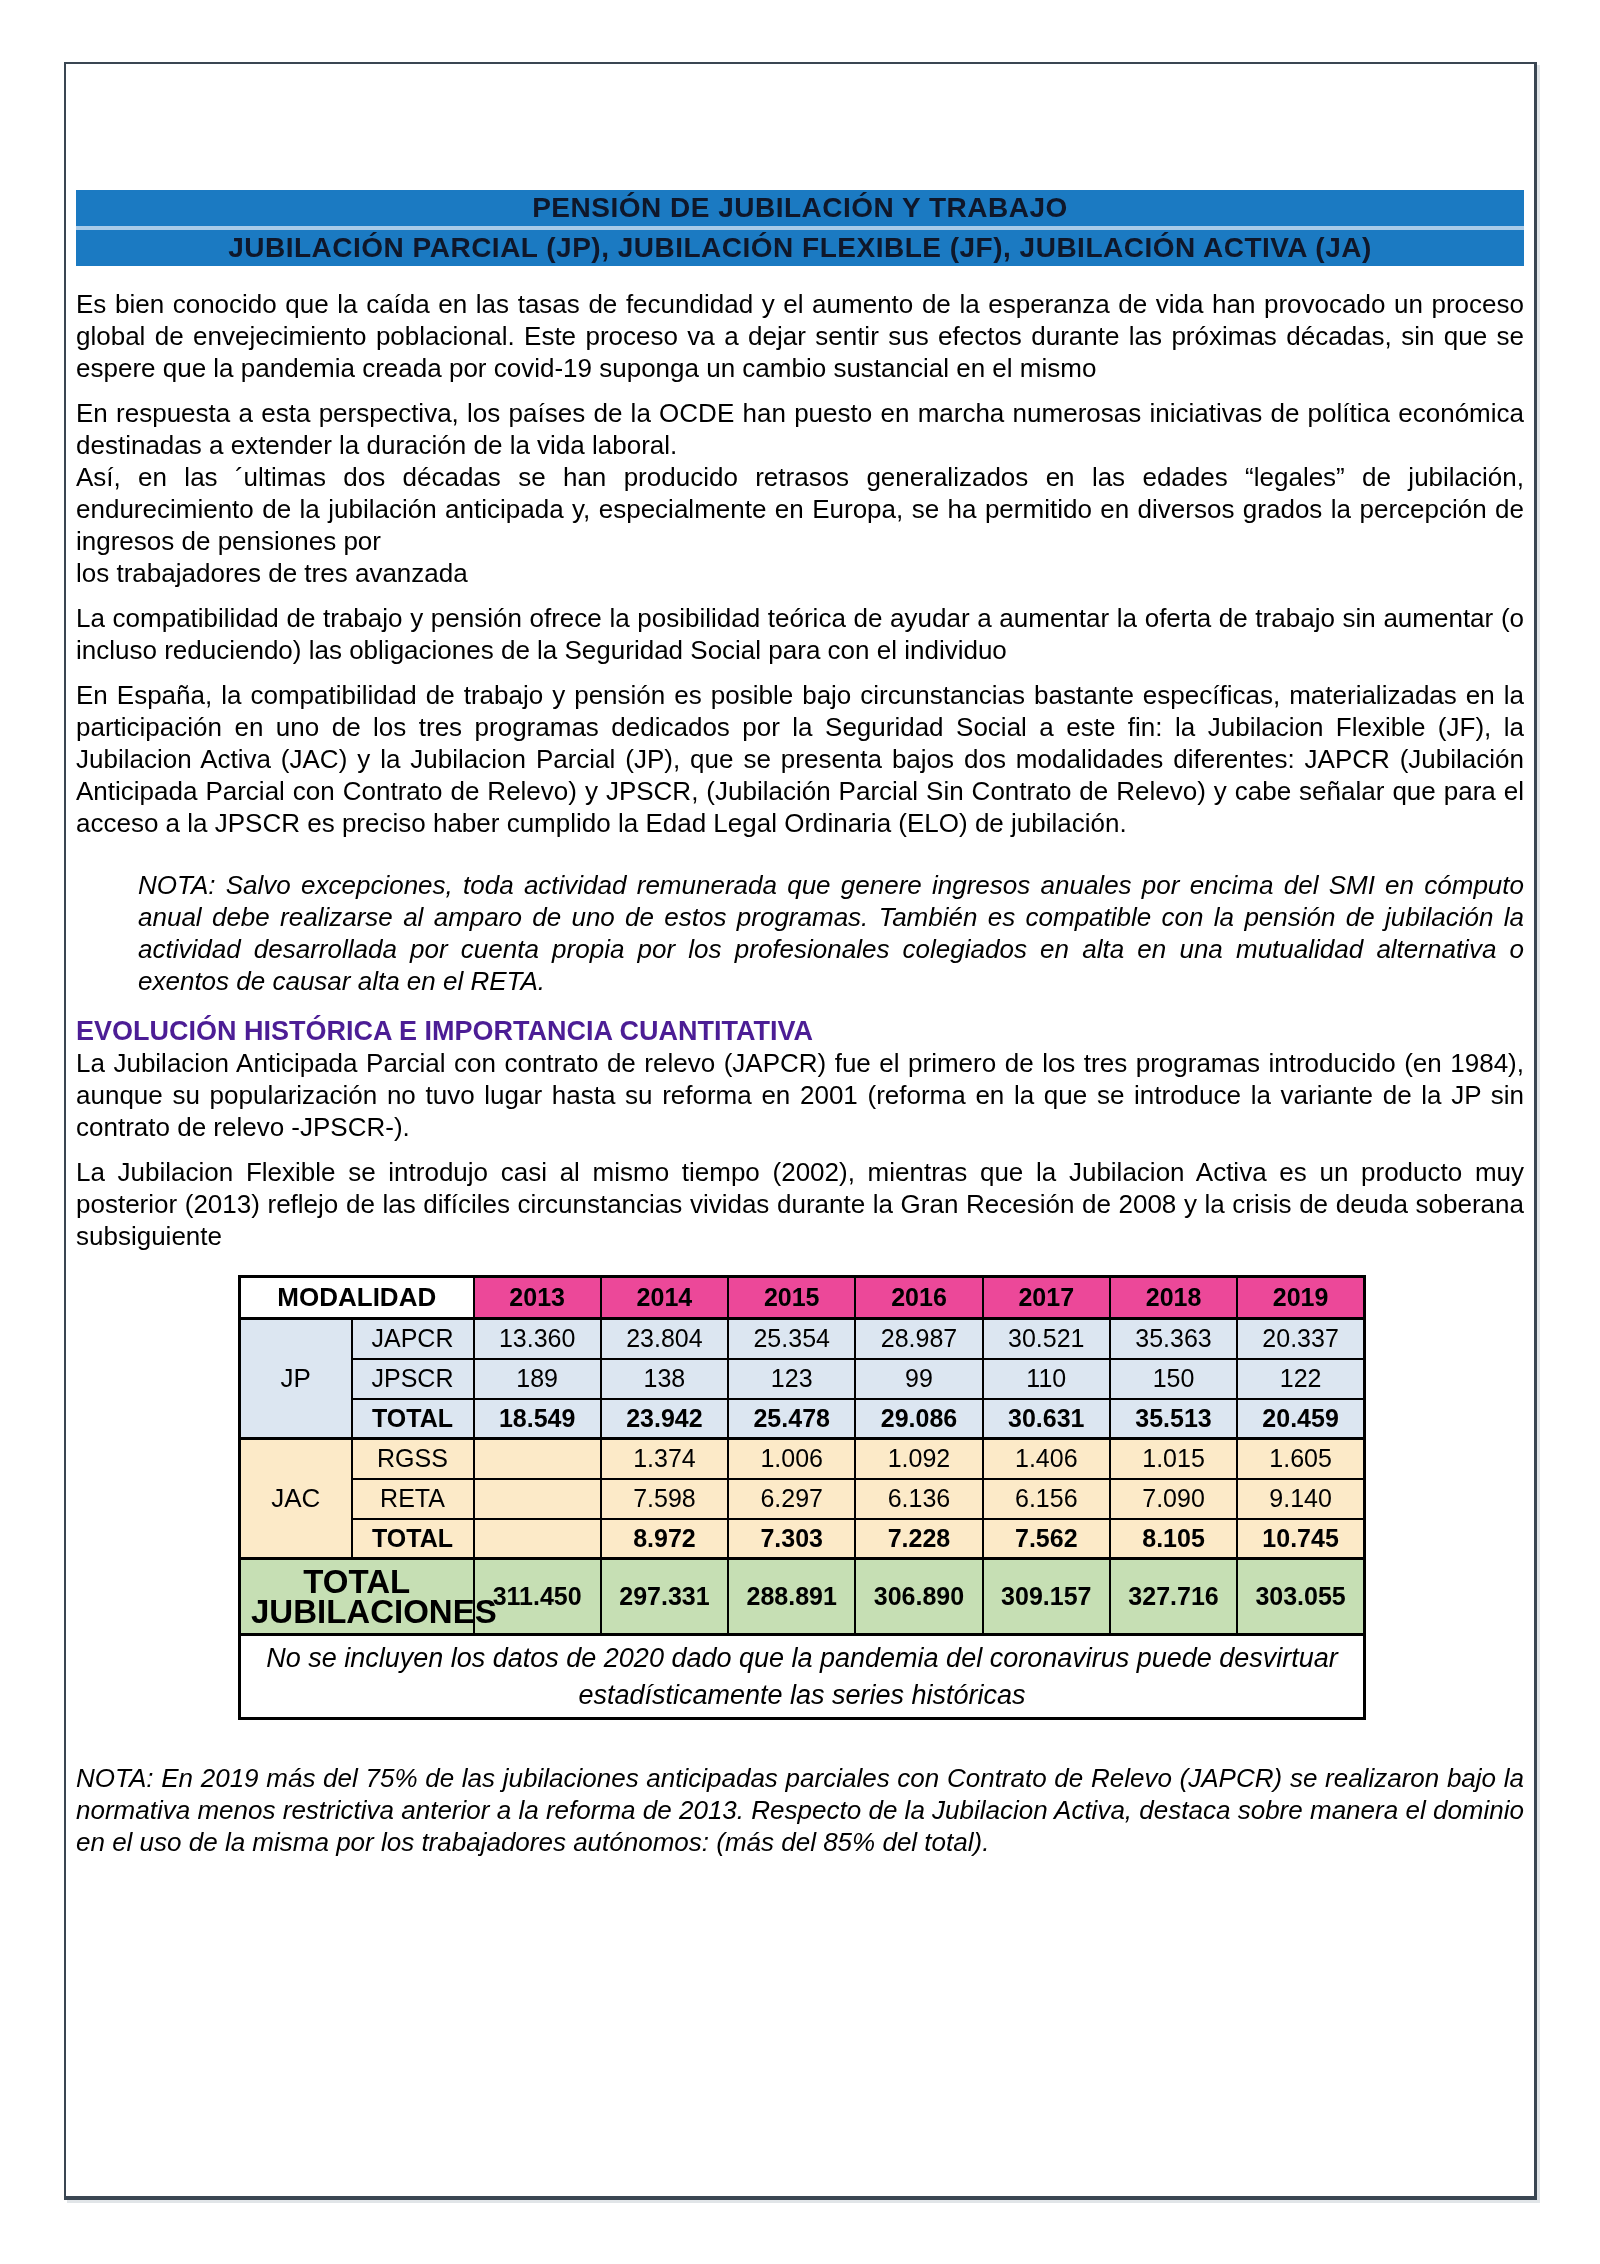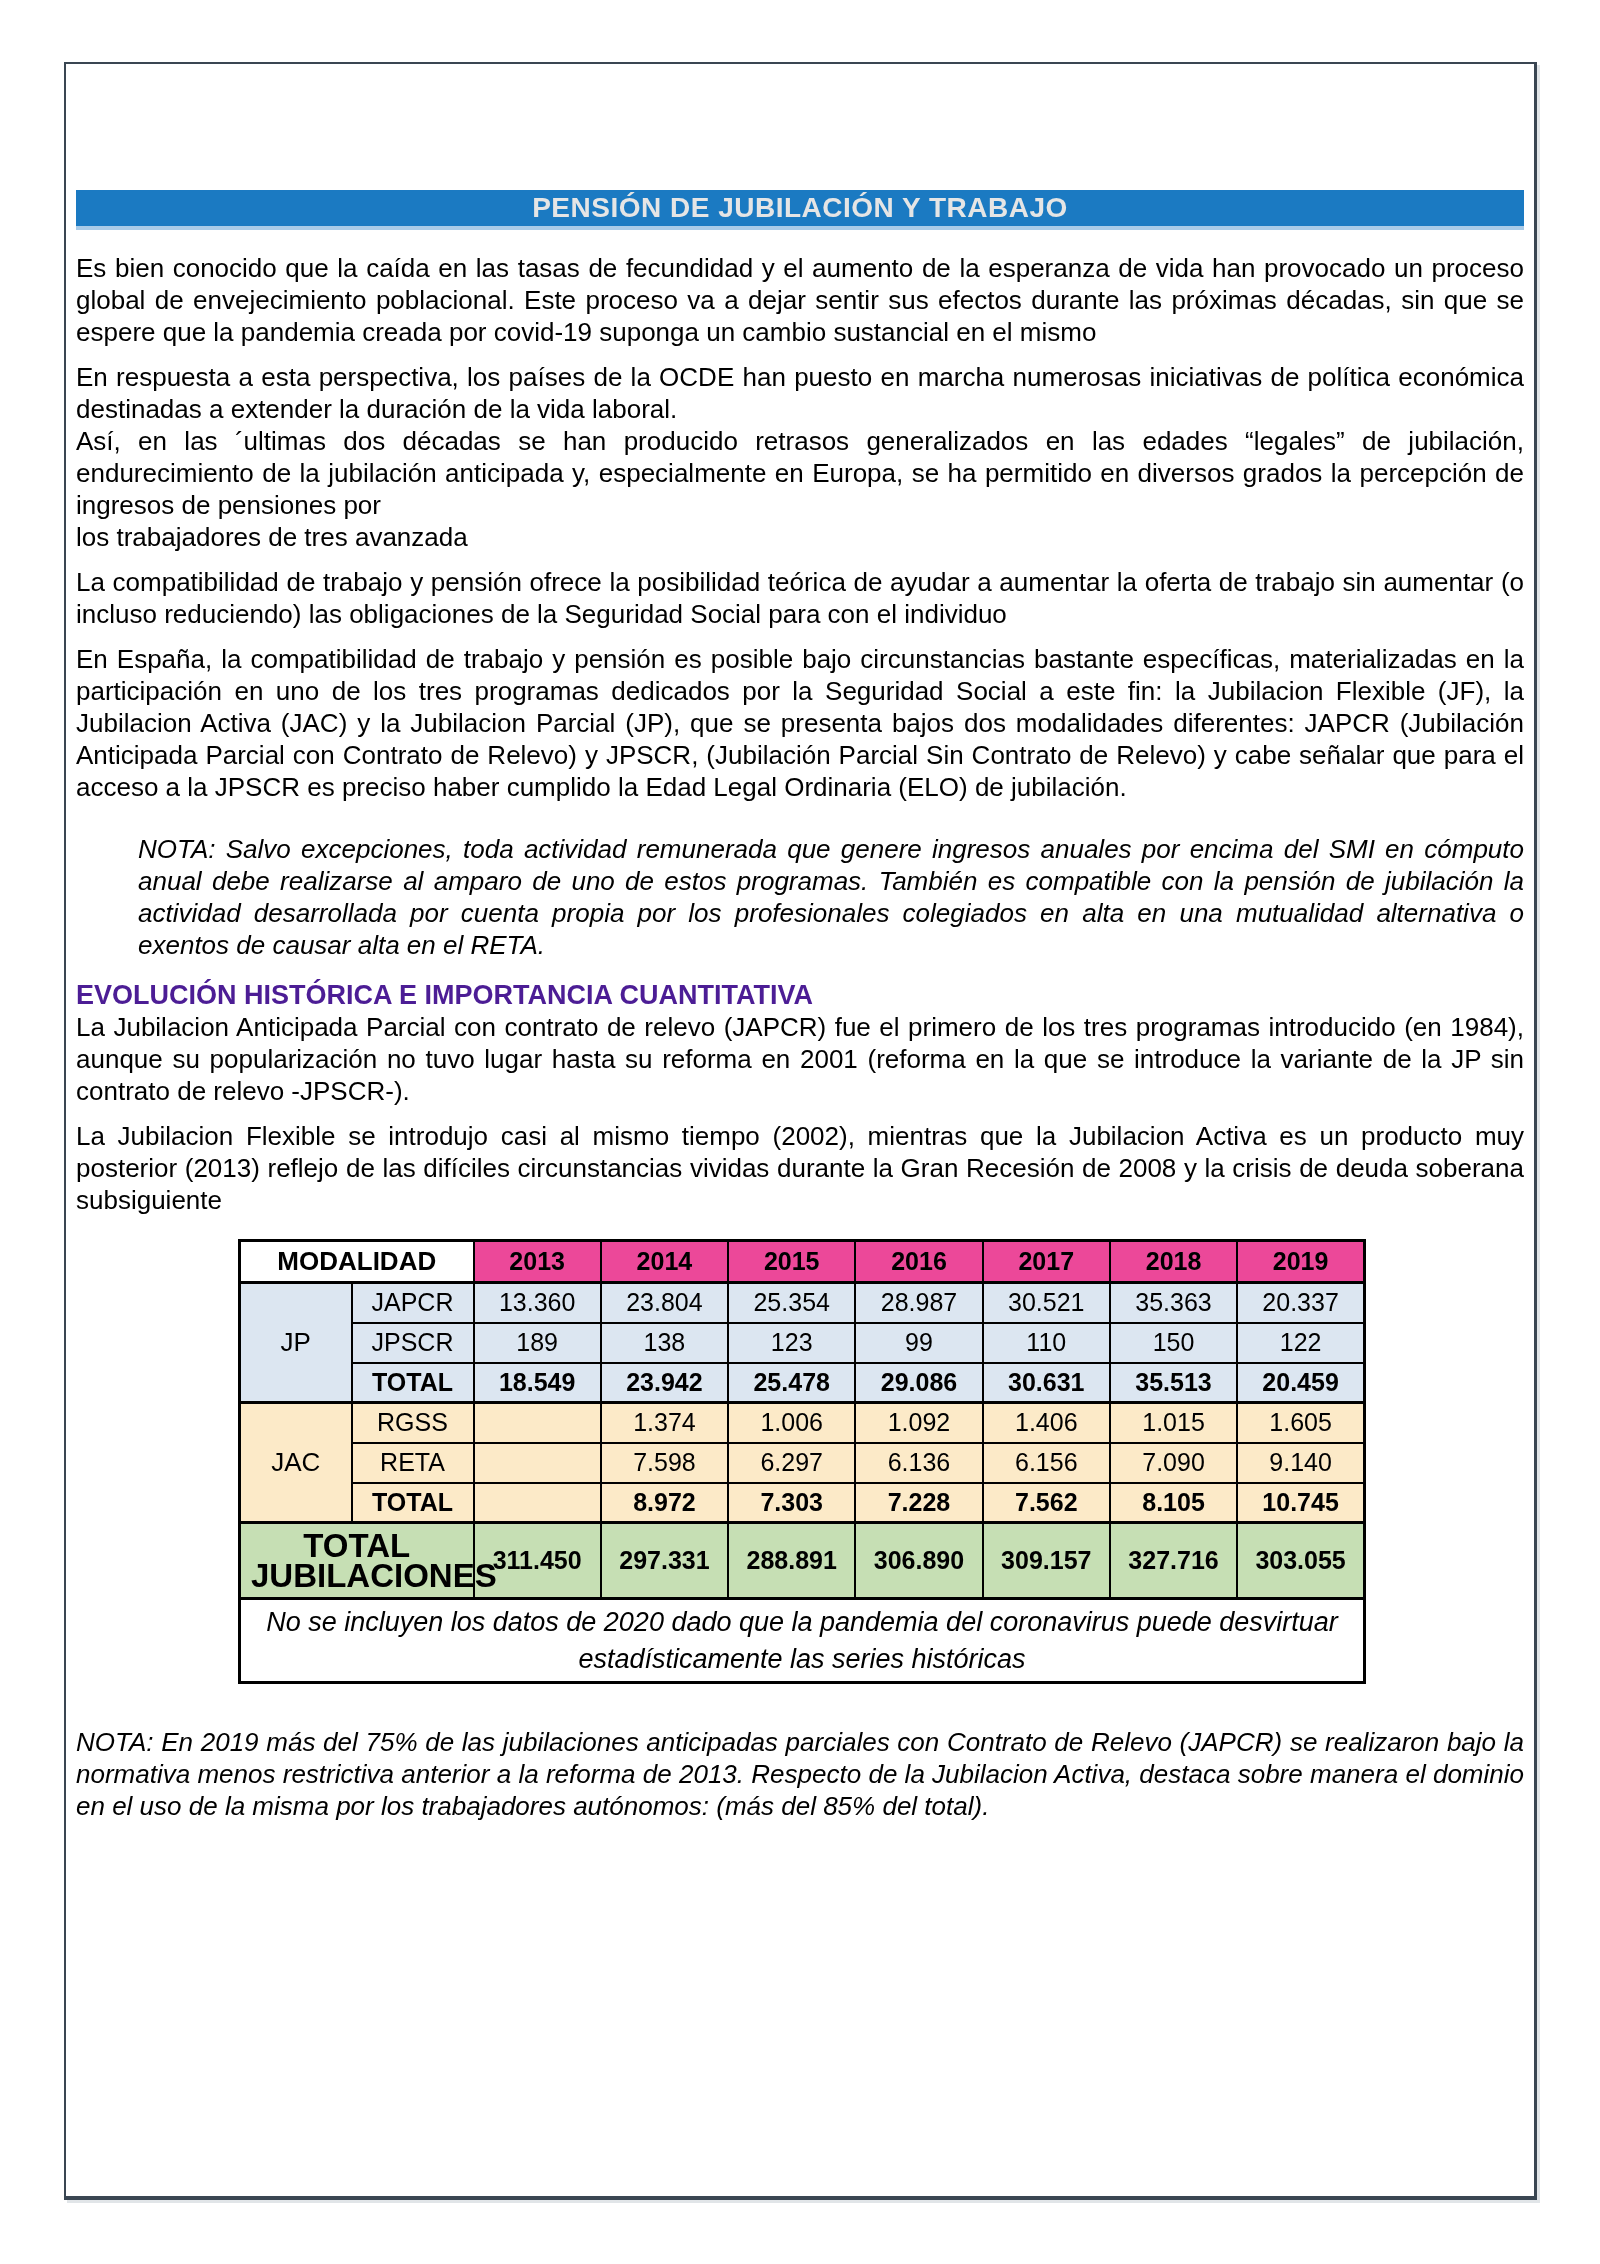--- a/index.html
+++ b/index.html
@@ -10,21 +10,21 @@
   }
   .page{
     position:absolute;left:64px;top:62px;width:1473px;height:2138px;
     box-sizing:border-box;background:#fff;
     border:2px solid #3a4652;border-bottom-width:4px;border-right-width:3px;
     box-shadow:3px 3px 0 rgba(170,180,190,.35);
     padding:0 10px;overflow:hidden;
   }
   .top-spacer{height:126px;}
   .title-band{
-    background:#1b7ac2;color:#e5e5e5;text-align:center;
+    background:#1b7ac2;color:#0f172a;text-align:center;
     font-weight:bold;font-size:28px;line-height:36px;height:36px;
     letter-spacing:.5px;
   }
   .band-sep{height:4px;background:#a9cbe8;}
   
   .p{
     font-size:26px;line-height:32px;text-align:justify;margin:13px 0 0 0;
   }
   .p.nogap{margin-top:0;}
   .p.first{margin-top:22px;}
@@ -63,20 +63,21 @@
   }
 </style>
 </head>
 <body>
 
 <div class="page">
   <div class="top-spacer"></div>
 
   <div class="title-band">PENSIÓN DE JUBILACIÓN Y TRABAJO</div>
   <div class="band-sep"></div>
+  <div class="title-band">JUBILACIÓN PARCIAL (JP), JUBILACIÓN FLEXIBLE (JF), JUBILACIÓN ACTIVA (JA)</div>
 
   <div>
       <div class="p first">Es bien conocido que la caída en las tasas de fecundidad y el aumento de la esperanza de vida han provocado un proceso global de envejecimiento poblacional. Este proceso va a dejar sentir sus efectos durante las próximas décadas, sin que se espere que la pandemia creada por covid-19 suponga un cambio sustancial en el mismo</div>
       <div class="p">En respuesta a esta perspectiva, los países de la OCDE han puesto en marcha numerosas iniciativas de política económica destinadas a extender la duración de la vida laboral.</div>
       <div class="p nogap">Así, en las ´ultimas dos décadas se han producido retrasos generalizados en las edades “legales” de jubilación, endurecimiento de la jubilación anticipada y, especialmente en Europa, se ha permitido en diversos grados la percepción de ingresos de pensiones por</div>
       <div class="p nogap">los trabajadores de tres avanzada</div>
       <div class="p">La compatibilidad de trabajo y pensión ofrece la posibilidad teórica de ayudar a aumentar la oferta de trabajo sin aumentar (o incluso reduciendo) las obligaciones de la Seguridad Social para con el individuo</div>
       <div class="p">En España, la compatibilidad de trabajo y pensión es posible bajo circunstancias bastante específicas, materializadas en la participación en uno de los tres programas dedicados por la Seguridad Social a este fin: la Jubilacion Flexible (JF), la Jubilacion Activa (JAC) y la Jubilacion Parcial (JP), que se presenta bajos dos modalidades diferentes: JAPCR (Jubilación Anticipada Parcial con Contrato de Relevo) y JPSCR, (Jubilación Parcial Sin Contrato de Relevo) y cabe señalar que para el acceso a la JPSCR es preciso haber cumplido la Edad Legal Ordinaria (ELO) de jubilación.</div>
       <div class="p nota-indent">NOTA: Salvo excepciones, toda actividad remunerada que genere ingresos anuales por encima del SMI en cómputo anual debe realizarse al amparo de uno de estos programas. También es compatible con la pensión de jubilación la actividad desarrollada por cuenta propia por los profesionales colegiados en alta en una mutualidad alternativa o exentos de causar alta en el RETA.</div>
       <div class="p heading-red">EVOLUCIÓN HISTÓRICA E IMPORTANCIA CUANTITATIVA</div>

